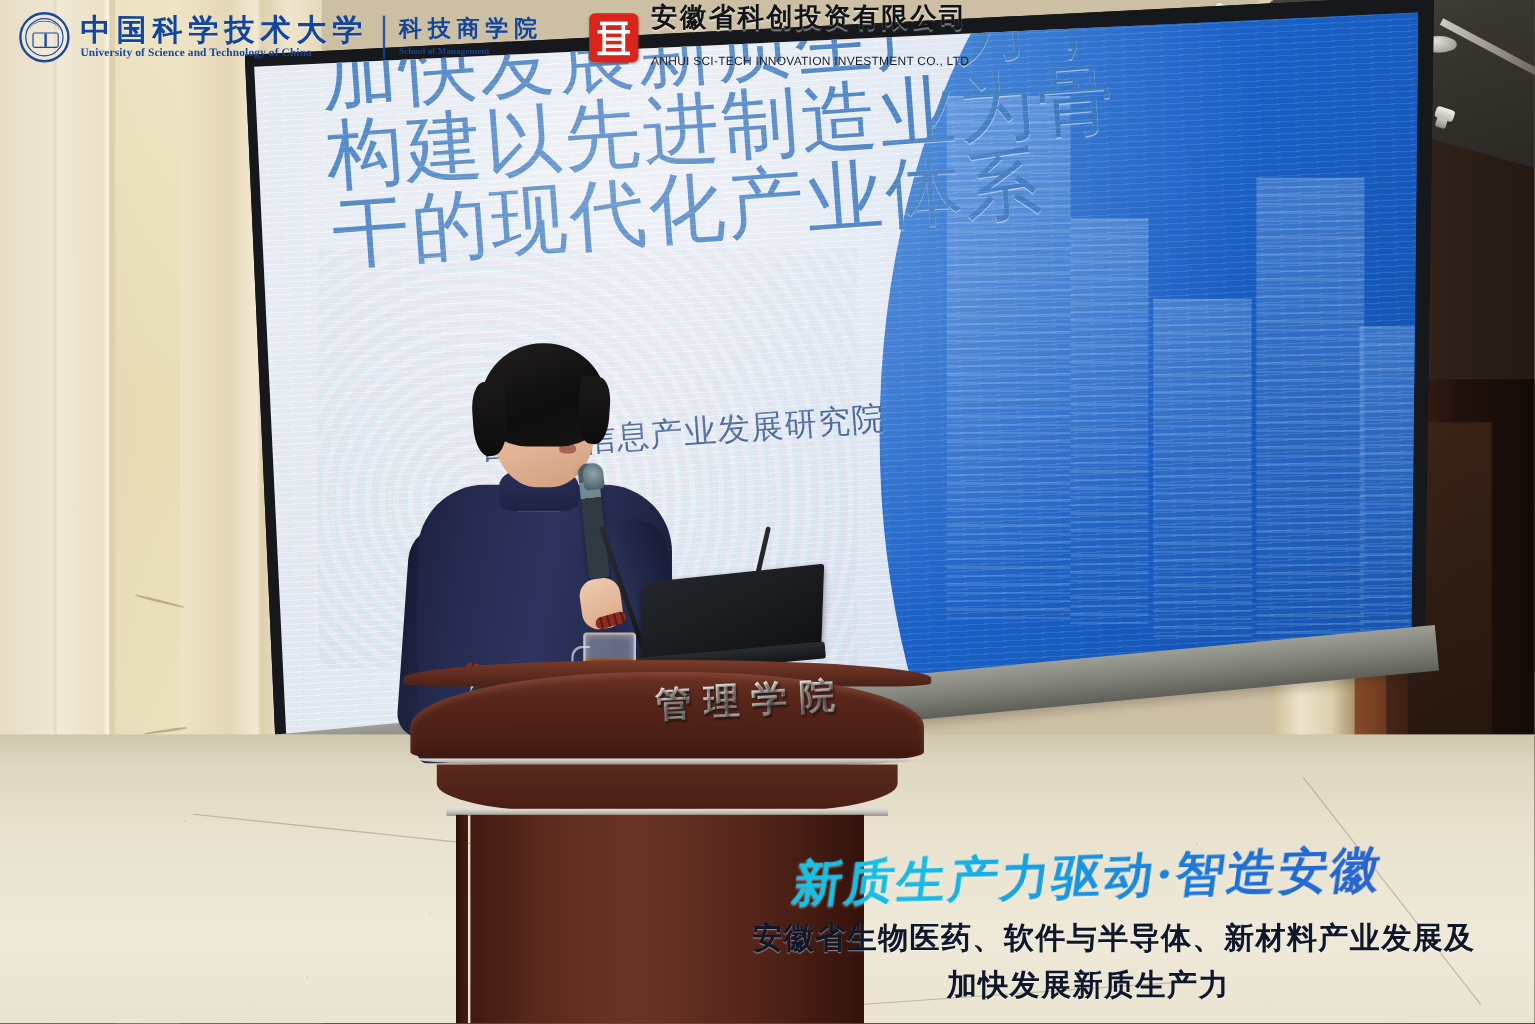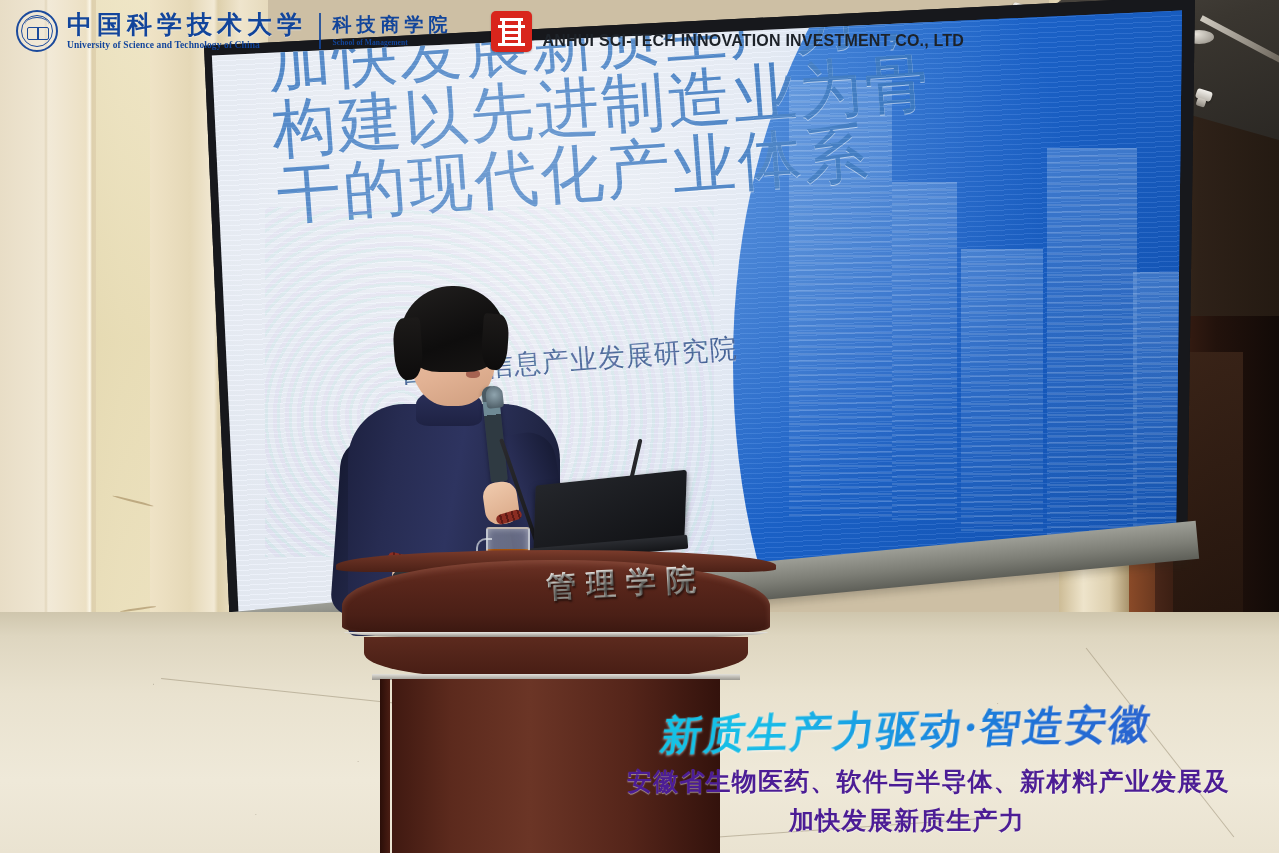--- a/index.html
+++ b/index.html
@@ -469,39 +469,39 @@
   .anhui-seal .g5{left:7px;top:32px;width:27px;height:3px;}
   .anhui-seal .g6{left:11px;top:10px;width:3px;height:24px;}
   .anhui-seal .g7{left:27px;top:10px;width:3px;height:24px;}
   .anhui-text{display:flex;flex-direction:column;line-height:1;}
   .anhui-cn{
     color:#111418;font-size:22px;font-weight:bold;letter-spacing:2px;
     font-family:"DejaVu Sans","Liberation Sans",sans-serif;
     text-shadow:0 1px 1px rgba(255,255,255,.45);
   }
   .anhui-en{
-    color:#1d2228;font-size:16px;font-weight:bold;margin-top:20px;letter-spacing:.2px;
+    color:#1d2228;font-size:10px;font-weight:normal;margin-top:20px;letter-spacing:.2px;
   }
 
   
   .caption{
     position:absolute;right:92px;bottom:16px;width:560px;text-align:center;
     pointer-events:none;
   }
   .cap-callig{
     font-size:41px;font-weight:bold;letter-spacing:2px;
     font-family:"DejaVu Serif","Liberation Serif",serif;
     background:linear-gradient(92deg,#13c4e6 0%,#18b9e8 24%,#1a8fe0 52%,#1f6fd6 78%,#2a63cf 100%);
     -webkit-background-clip:text;background-clip:text;-webkit-text-fill-color:transparent;
     transform:skewX(-9deg) rotate(-1.4deg);
     display:inline-block;
     filter:drop-shadow(0 1px 1px rgba(255,255,255,.55));
   }
   .cap-l1,.cap-l2{
-    color:#4c1d95;font-weight:bold;font-size:25px;letter-spacing:1.2px;
+    color:#0f172a;font-weight:bold;font-size:25px;letter-spacing:1.2px;
     font-family:"DejaVu Sans","Liberation Sans",sans-serif;
     text-shadow:0 1px 1px rgba(255,255,255,.5);
     margin-top:7px;white-space:nowrap;
   }
   .cap-l2{margin-top:6px;}
 </style>
 </head>
 <body>
 
 <div id="stage">
@@ -635,20 +635,21 @@
       <div class="anhui-seal">
         <div class="gl g1"></div>
         <div class="gl g2"></div>
         <div class="gl g3"></div>
         <div class="gl g4"></div>
         <div class="gl g5"></div>
         <div class="gl g6"></div>
         <div class="gl g7"></div>
       </div>
       <div class="anhui-text">
+        <div class="anhui-cn">安徽省科创投资有限公司</div>
         <div class="anhui-en">ANHUI SCI-TECH INNOVATION INVESTMENT CO., LTD</div>
       </div>
     </div>
   </div>
 
   <div class="caption">
     <div class="cap-callig">新质生产力驱动·智造安徽</div>
     <div class="cap-l1">安徽省生物医药、软件与半导体、新材料产业发展及</div>
     <div class="cap-l2">加快发展新质生产力</div>
   </div>

